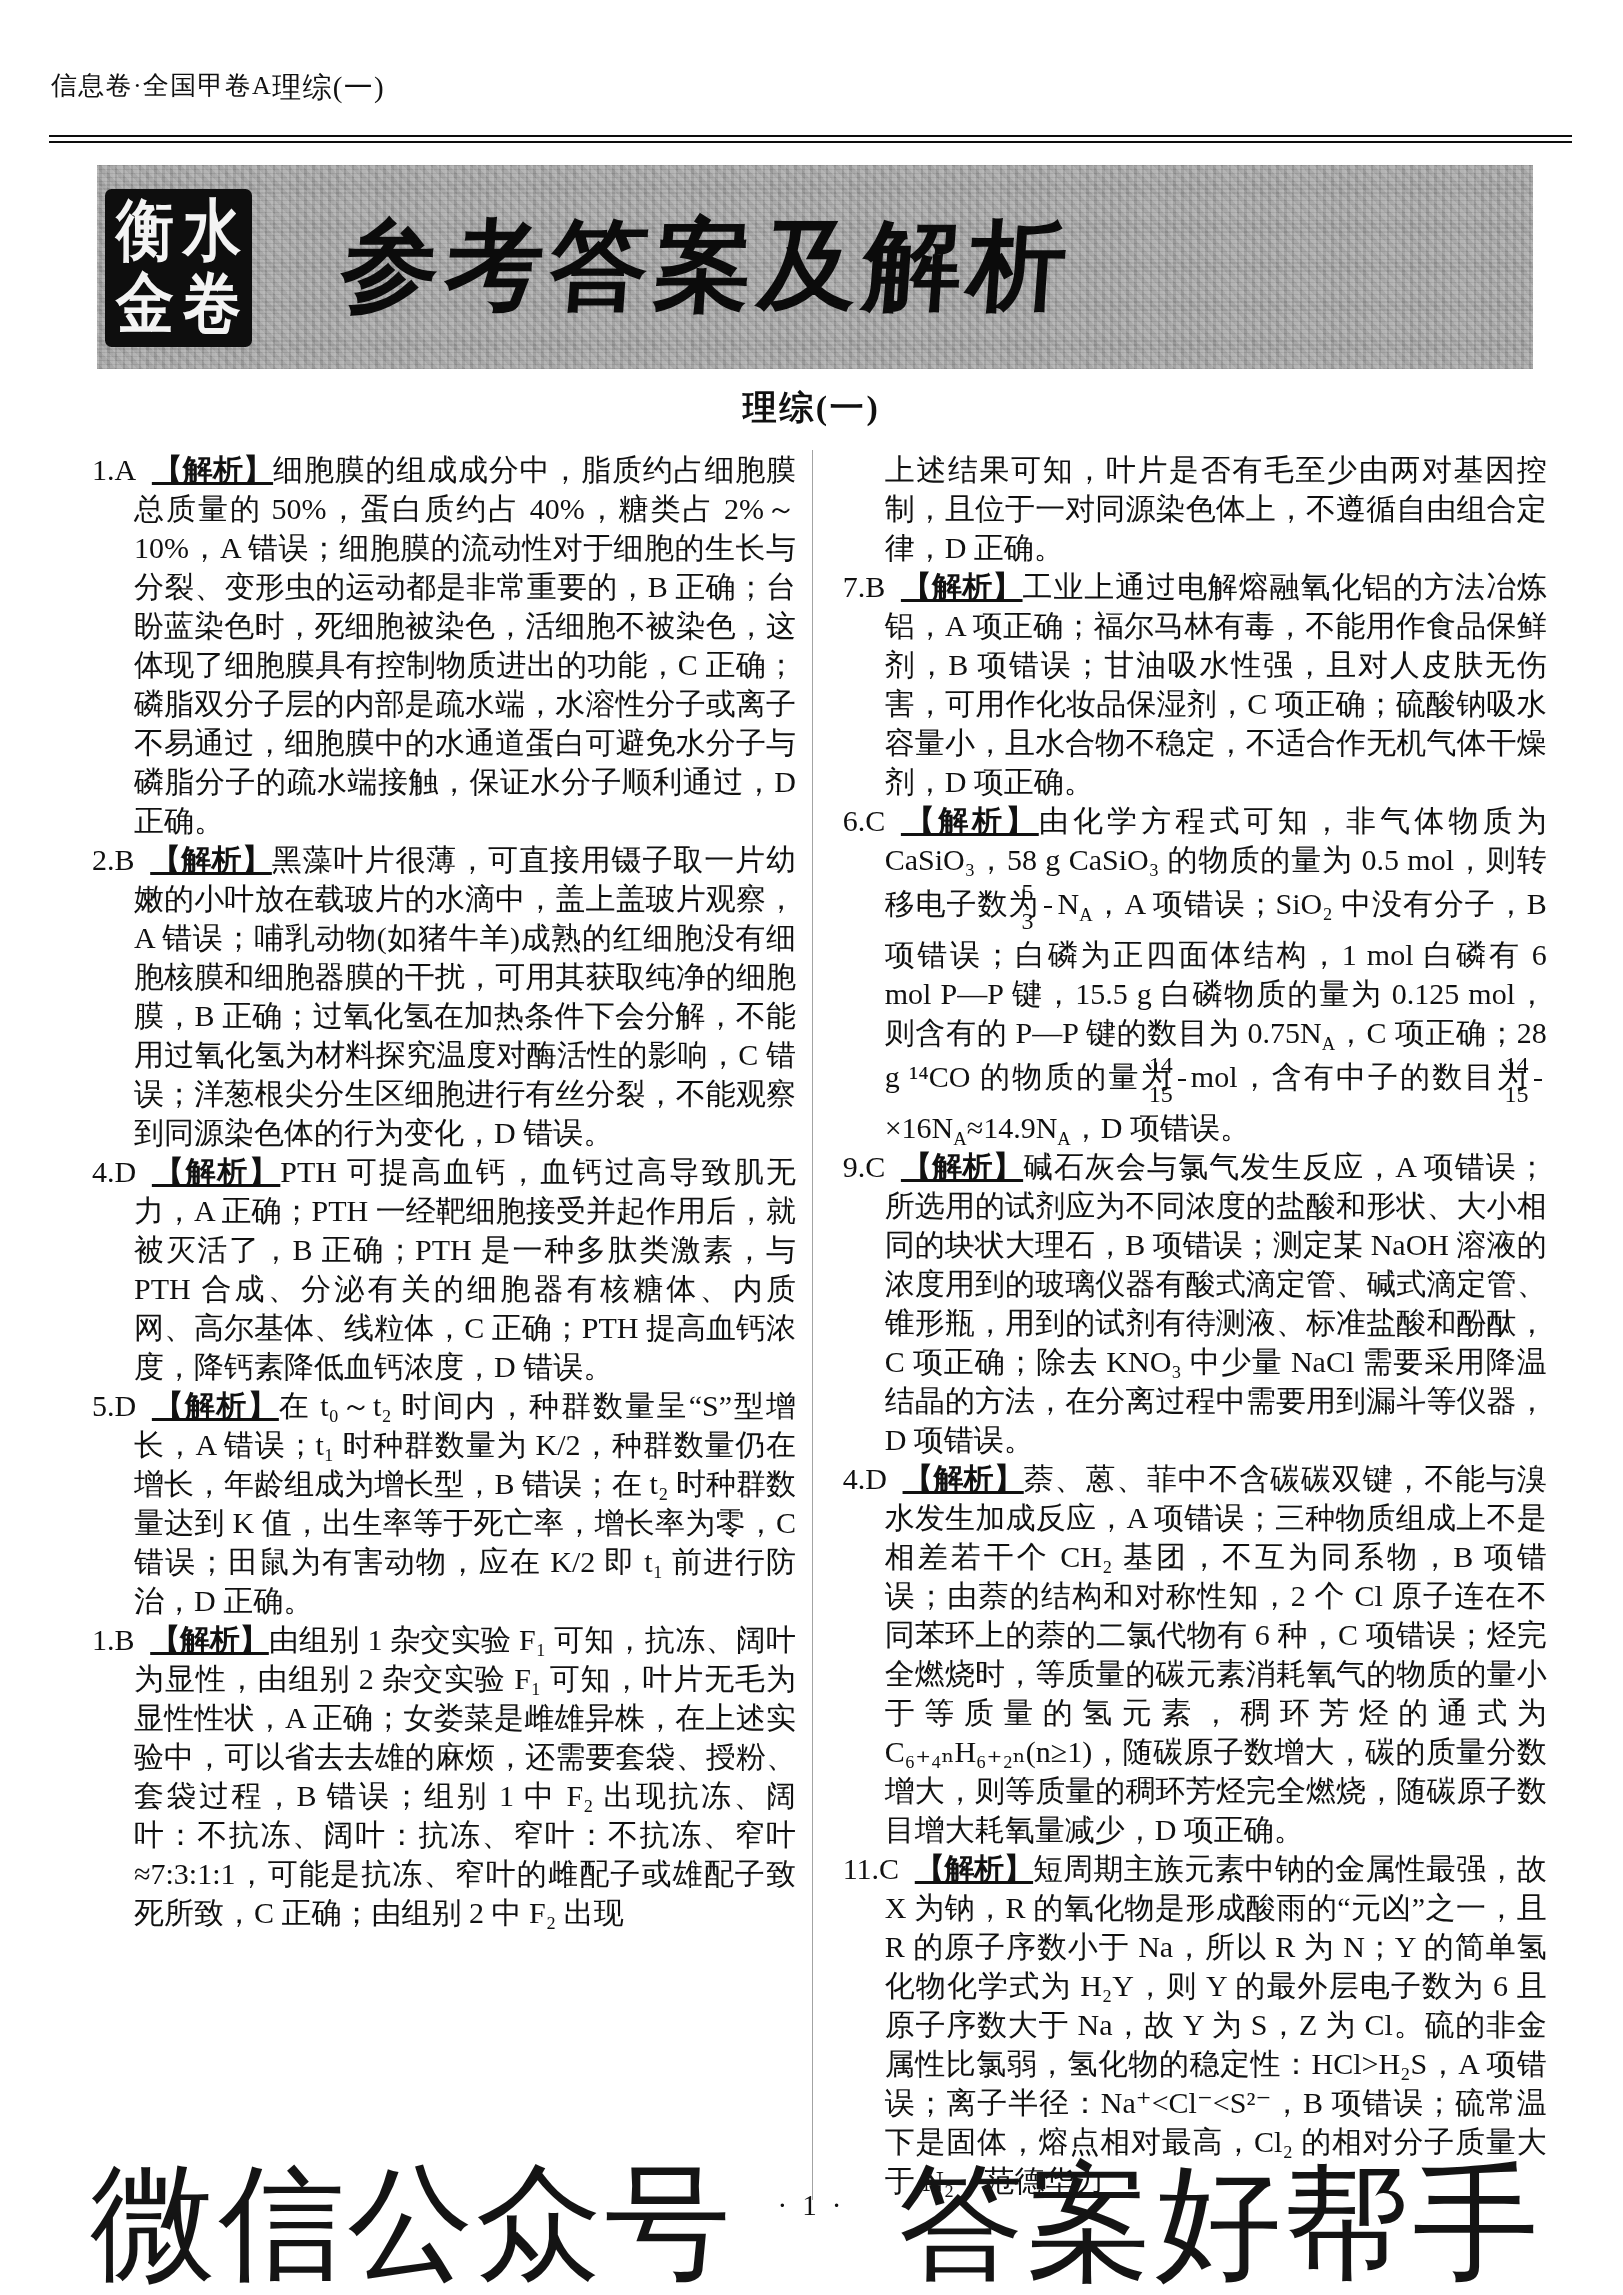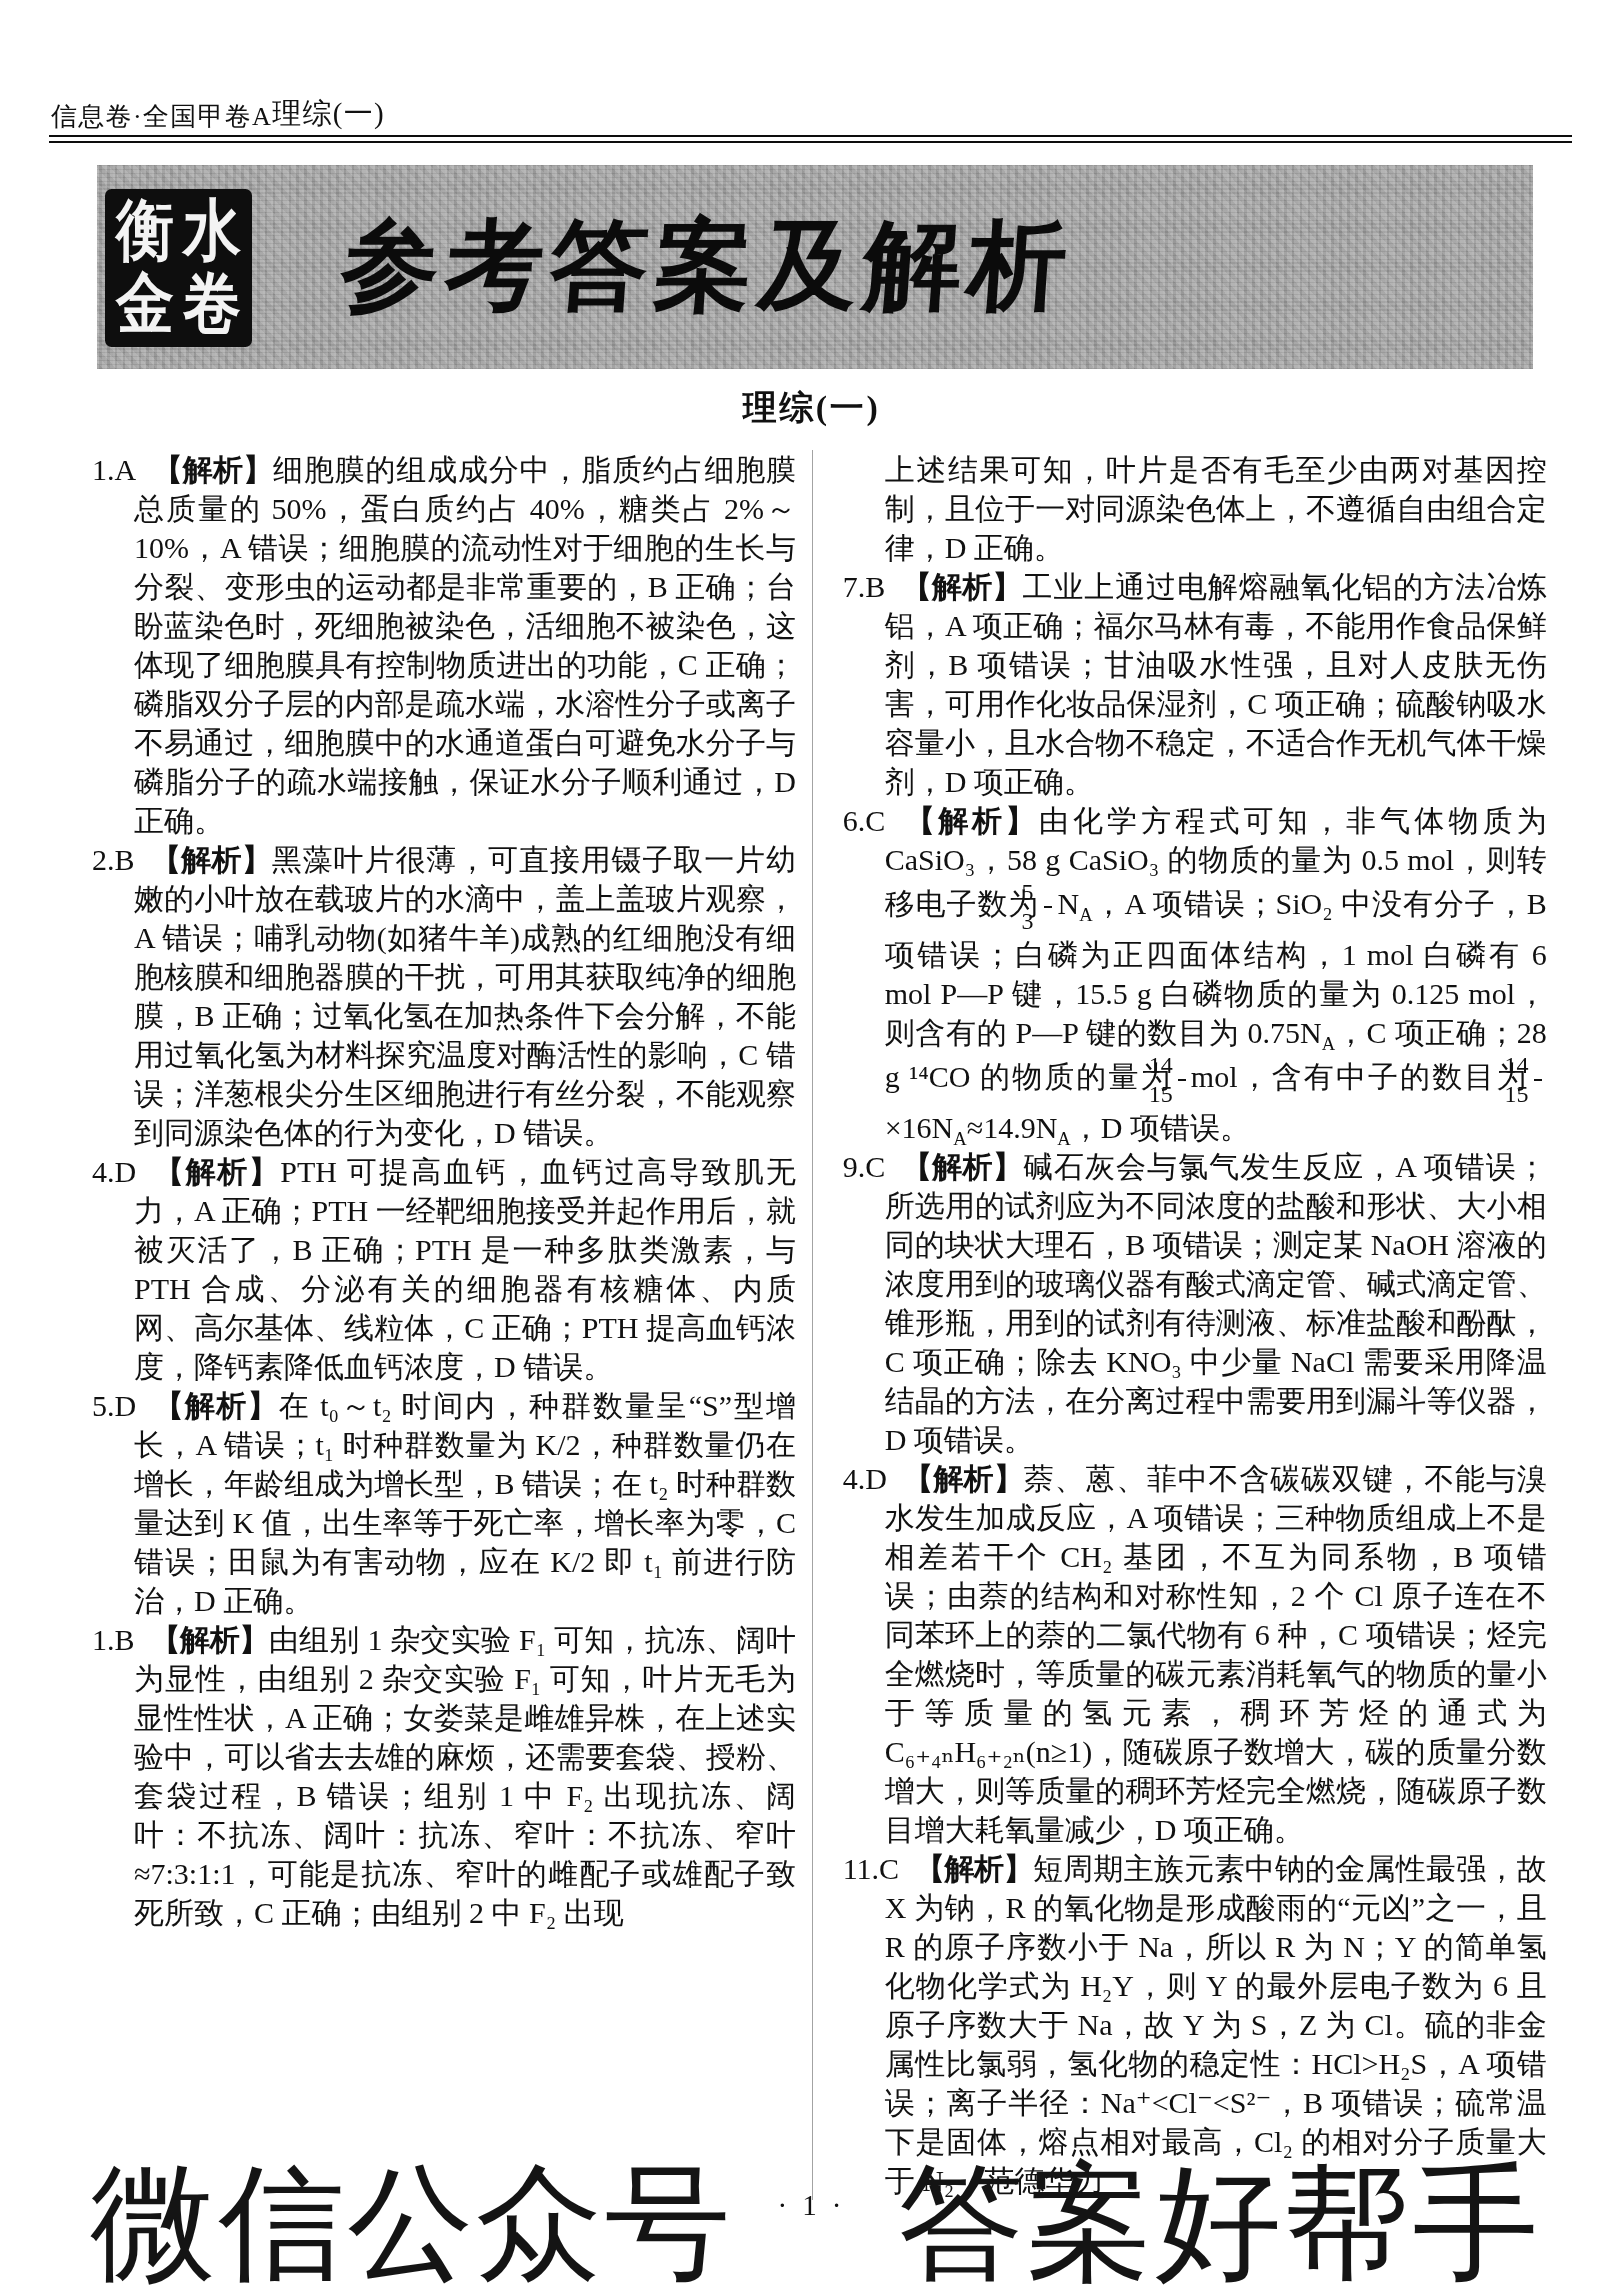--- a/index.html
+++ b/index.html
@@ -2,22 +2,22 @@
 <html style="font-size:10.5px"><head>
 <meta charset="utf-8">
 <style>
   html,body{margin:0;padding:0;background:#e8e8e8;}
   .page{
     position:relative;width:1623px;height:2295px;background:#ffffff;
     font-family:"Liberation Serif","DejaVu Serif",serif;color:#111;overflow:hidden;
   }
   
   .header{
-    position:absolute;top:0;left:51px;right:54px;height:134px;
-    display:flex;align-items:flex-end;padding-top:60px;box-sizing:border-box;
+    position:absolute;top:8px;left:51px;right:54px;height:134px;
+    display:flex;align-items:flex-start;padding-top:60px;box-sizing:border-box;
   }
   .header-left{font-size:26px;letter-spacing:1.3px;white-space:nowrap;}
   .header-center{flex:1;text-align:center;font-size:56px;font-weight:700;letter-spacing:5.2px;white-space:nowrap;}
   .header-right{font-size:29px;letter-spacing:1.3px;white-space:nowrap;}
   .double-rule{
     position:absolute;top:135px;left:49px;right:51px;height:3.9px;
     border-top:2.6px solid #0d0d0d;border-bottom:2px solid #0d0d0d;
   }
   
   .banner{
@@ -46,21 +46,21 @@
     position:absolute;top:385px;left:0;width:100%;text-align:center;
     font-size:34px;font-weight:700;letter-spacing:2.6px;
   }
   
   .columns{position:absolute;top:450px;left:92px;display:flex;align-items:stretch;}
   .col{width:704px;font-size:30px;line-height:39px;text-align:justify;}
   .col-right{margin-left:15.7px;border-left:1px solid #a3a3a3;padding-left:30px;}
   .item{margin:0;padding-left:42px;text-indent:-42px;}
   .item.cont{padding-left:42px;text-indent:0;}
   .num{margin-right:15.7px;}
-  .b-label{font-family:"Liberation Sans","DejaVu Sans",sans-serif;font-weight:700;letter-spacing:-0.7px;}
+  .b-label{font-family:"Liberation Sans","DejaVu Sans",sans-serif;font-weight:700;letter-spacing:-0.7px;text-decoration:underline;}
   sub{font-size:0.62em;line-height:0;}
   .frac{
     display:inline-flex;flex-direction:column;vertical-align:middle;
     text-align:center;font-size:0.8em;line-height:1.12;margin:0 5.2px;
   }
   .frac .fn{border-bottom:2px solid #111;padding:0 3.9px;}
   .frac .fd{padding:0 3.9px;}
   
   .wm{position:absolute;bottom:-14.4px;font-size:126px;font-weight:400;color:#141414;letter-spacing:2.6px;white-space:nowrap;}
   .wm-left{left:90px;}

